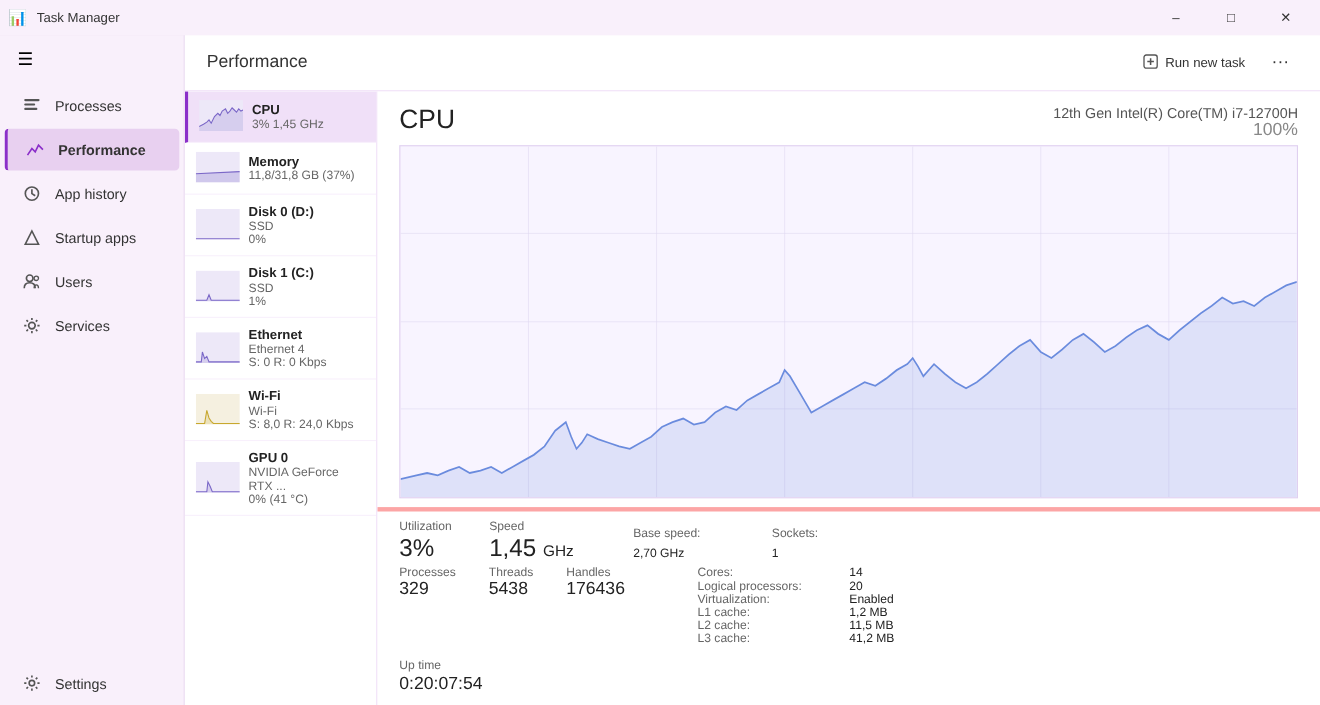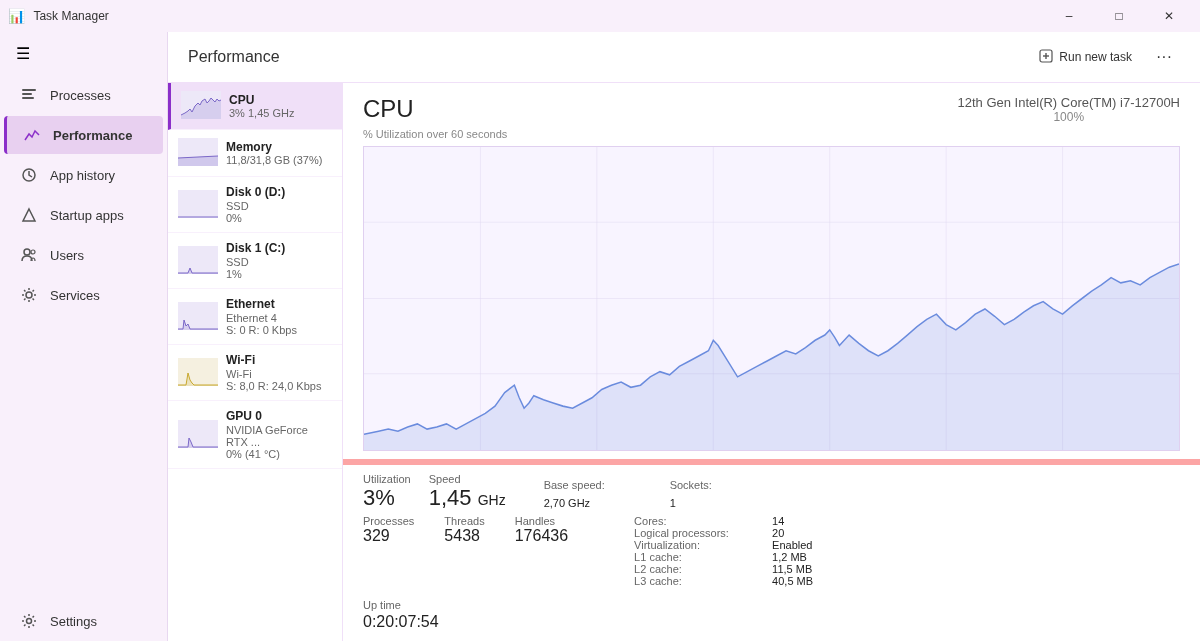--- a/index.html
+++ b/index.html
@@ -292,24 +292,23 @@
           </div>
         </div>
 
       </div>
 
       <div class="perf-main">
         <div class="cpu-header">
           <span class="cpu-title">CPU</span>
           <div>
             <div class="cpu-model">12th Gen Intel(R) Core(TM) i7-12700H</div>
-            <div style="font-size:12px;color:#888;text-align:center;">100%</div>
-          </div>
-        </div>
-        <div class="cpu-subtitle">% Utilization over 60 seconds</div>
+            <div style="font-size:16px;color:#888;text-align:right;">100%</div>
+          </div>
+        </div>
 
         <div class="chart-area">
           <div class="chart-canvas">
             <svg width="100%" height="100%" viewBox="0 0 840 290" preserveAspectRatio="none">
 
               <line x1="0" y1="72" x2="840" y2="72" stroke="#e0d8f0" stroke-width="0.5"></line>
               <line x1="0" y1="145" x2="840" y2="145" stroke="#e0d8f0" stroke-width="0.5"></line>
               <line x1="0" y1="217" x2="840" y2="217" stroke="#e0d8f0" stroke-width="0.5"></line>
 
               <line x1="120" y1="0" x2="120" y2="290" stroke="#e0d8f0" stroke-width="0.5"></line>
@@ -319,21 +318,21 @@
               <line x1="600" y1="0" x2="600" y2="290" stroke="#e0d8f0" stroke-width="0.5"></line>
               <line x1="720" y1="0" x2="720" y2="290" stroke="#e0d8f0" stroke-width="0.5"></line>
 
               <polyline points="0,275 15,272 25,270 35,272 45,268 55,265 65,270 75,268 85,265 95,270 105,265 115,260 125,255 135,248 145,235 155,228 160,240 165,250 170,245 175,238 185,242 195,245 205,248 215,250 225,245 235,240 245,232 255,228 265,225 275,230 285,228 295,220 305,215 315,218 325,210 335,205 345,200 355,195 360,185 365,190 375,205 385,220 395,215 405,210 415,205 425,200 435,195 445,198 455,192 465,185 475,180 480,175 485,182 490,190 495,185 500,180 510,188 520,195 530,200 540,195 550,188 560,180 570,172 580,165 590,160 600,170 610,175 620,168 630,160 640,155 650,162 660,170 670,165 680,158 690,152 700,148 710,155 720,160 730,152 740,145 750,138 760,132 770,125 780,130 790,128 800,132 810,125 820,120 830,115 840,112" fill="none" stroke="#6b8cde" stroke-width="1.5"></polyline>
 
               <polygon points="0,275 15,272 25,270 35,272 45,268 55,265 65,270 75,268 85,265 95,270 105,265 115,260 125,255 135,248 145,235 155,228 160,240 165,250 170,245 175,238 185,242 195,245 205,248 215,250 225,245 235,240 245,232 255,228 265,225 275,230 285,228 295,220 305,215 315,218 325,210 335,205 345,200 355,195 360,185 365,190 375,205 385,220 395,215 405,210 415,205 425,200 435,195 445,198 455,192 465,185 475,180 480,175 485,182 490,190 495,185 500,180 510,188 520,195 530,200 540,195 550,188 560,180 570,172 580,165 590,160 600,170 610,175 620,168 630,160 640,155 650,162 660,170 670,165 680,158 690,152 700,148 710,155 720,160 730,152 740,145 750,138 760,132 770,125 780,130 790,128 800,132 810,125 820,120 830,115 840,112 840,290 0,290" fill="rgba(107,140,222,0.18)"></polygon>
             </svg>
           </div>
         </div>
 
-        <div style="display:flex; padding: 8px 20px 2px 20px; gap:18px; border-top:6px solid #fca5a5; align-items:flex-end;">
+        <div style="display:flex; padding: 8px 20px 2px 20px; gap:34px; border-top:4px solid #fca5a5; align-items:flex-end;">
           <div class="inline-stat">
             <span class="label">Utilization</span>
             <span style="font-size:22px;font-weight:300;color:#222;">3%</span>
           </div>
           <div class="inline-stat">
             <span class="label">Speed</span>
             <span style="font-size:22px;font-weight:300;color:#222;">
               <span>1,45</span> <span style="font-size:14px;">GHz</span>
             </span>
           </div>
@@ -378,21 +377,21 @@
             <span style="color:#222;font-weight:500;">14</span>
             <span style="color:#666;">Logical processors:</span>
             <span style="color:#222;font-weight:500;">20</span>
             <span style="color:#666;">Virtualization:</span>
             <span style="color:#222;font-weight:500;">Enabled</span>
             <span style="color:#666;">L1 cache:</span>
             <span style="color:#222;font-weight:500;">1,2 MB</span>
             <span style="color:#666;">L2 cache:</span>
             <span style="color:#222;font-weight:500;">11,5 MB</span>
             <span style="color:#666;">L3 cache:</span>
-            <span style="color:#222;font-weight:500;">40,5 MB</span>
+            <span style="color:#222;font-weight:500;">41,2 MB</span>
           </div>
         </div>
 
         <div style="padding: 0 4px 10px 20px;">
           <span style="font-size:11px;color:#666;">Up time</span>
           <br>
           <span style="font-size:16px;font-weight:300;color:#222;">0:20:07:54</span>
         </div>
 
       </div>

